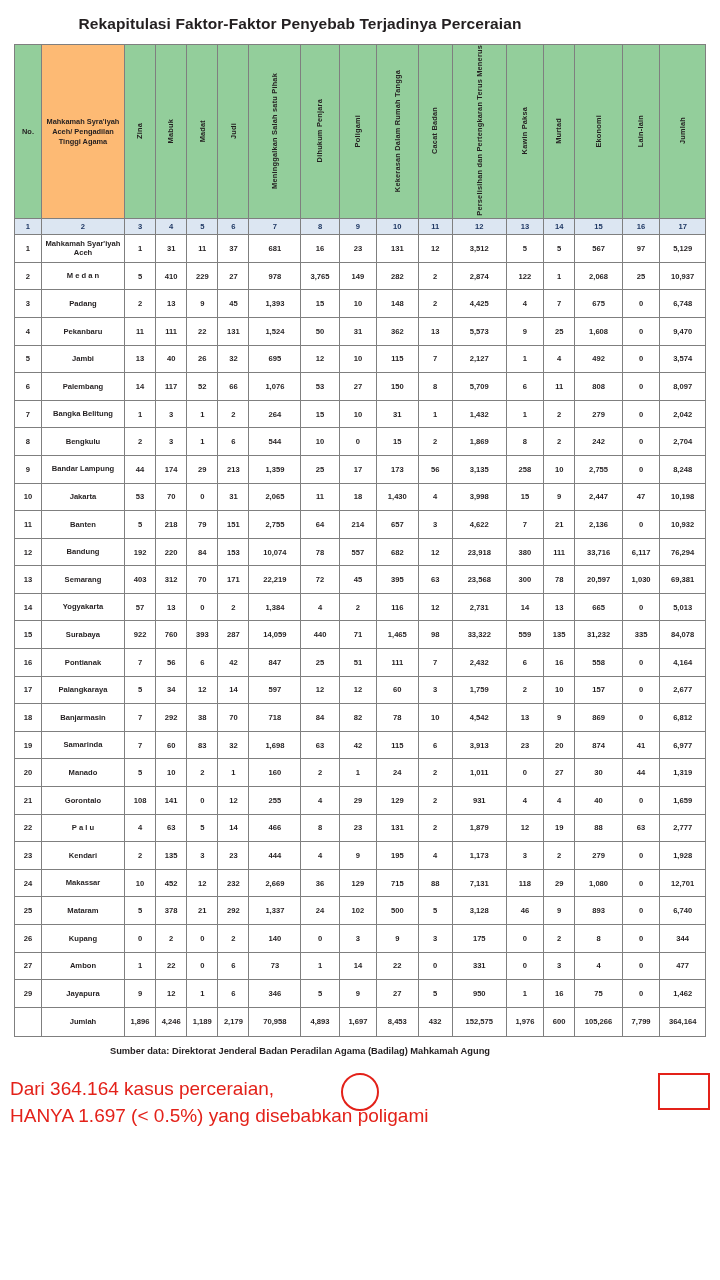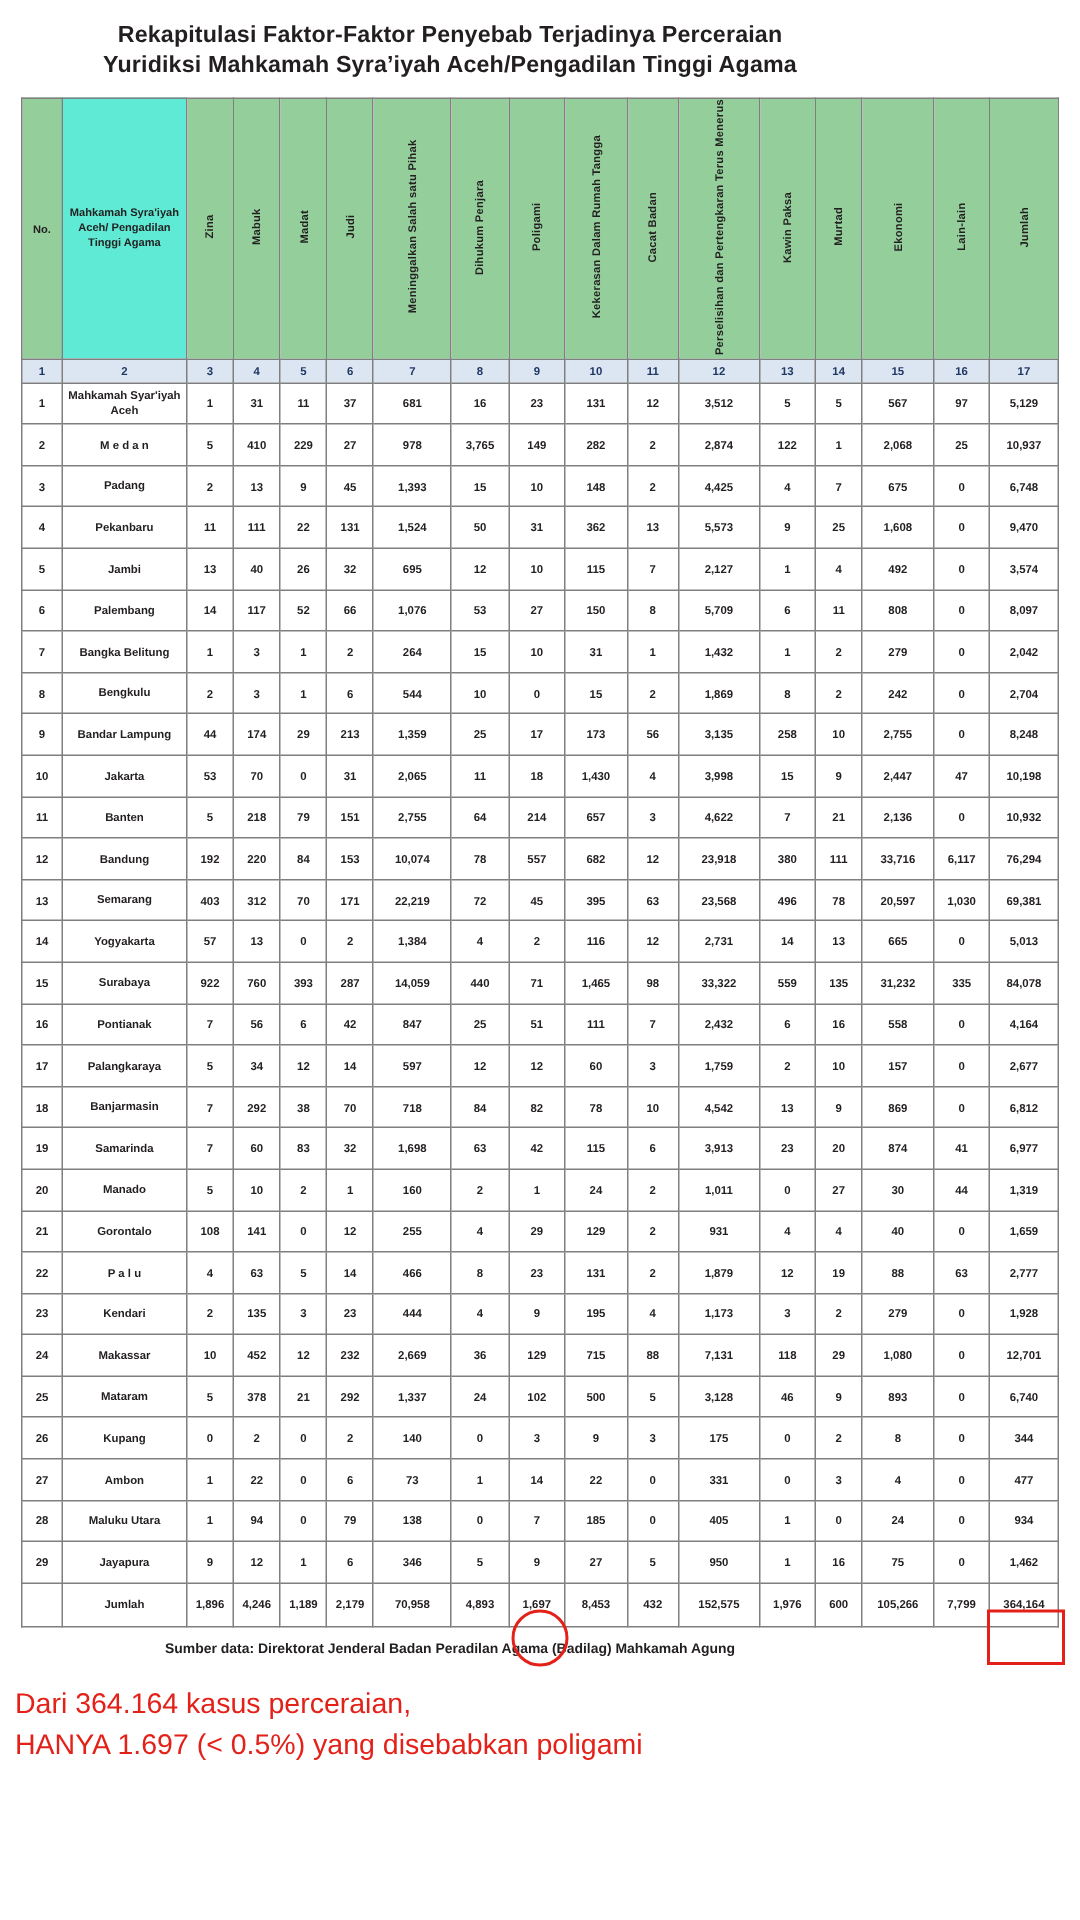--- a/index.html
+++ b/index.html
@@ -68,21 +68,21 @@
     margin: 0 auto;
     letter-spacing: 0.2px;
     color: #231f20;
   }
   thead th.nohead {
     background: #93ce9b;
     height: 148px;
     font-size: 7.4px;
   }
   thead th.namehead {
-    background: #5eead4;
+    background: #fdba74;
     height: 148px;
     font-size: 7.4px;
     line-height: 1.35;
     padding: 0 4px;
   }
   tr.numrow td {
     background: #dce6f2;
     height: 15px;
     font-size: 7.6px;
     color: #1f3864;
@@ -140,21 +140,20 @@
   }
   .caption div { white-space: nowrap; }
 </style>
 </head>
 <body>
 
 <div class="page">
 
   <div class="title-block">
     <div class="title-line">Rekapitulasi Faktor-Faktor Penyebab Terjadinya Perceraian</div>
-    <div class="title-line">Yuridiksi Mahkamah Syra’iyah Aceh/Pengadilan Tinggi Agama</div>
   </div>
 
   <div class="table-wrap">
     <table class="rekap">
       <colgroup>
         <col style="width:26px">
         <col style="width:80px">
         <col style="width:30px">
         <col style="width:30px">
         <col style="width:30px">
@@ -446,21 +445,21 @@
             <td class="data">403</td>
             <td class="data">312</td>
             <td class="data">70</td>
             <td class="data">171</td>
             <td class="data">22,219</td>
             <td class="data">72</td>
             <td class="data">45</td>
             <td class="data">395</td>
             <td class="data">63</td>
             <td class="data">23,568</td>
-            <td class="data">496</td>
+            <td class="data">300</td>
             <td class="data">78</td>
             <td class="data">20,597</td>
             <td class="data">1,030</td>
             <td class="data">69,381</td>
           </tr>
           <tr>
             <td class="no-col">14</td>
             <td class="name-col">Yogyakarta</td>
             <td class="data">57</td>
             <td class="data">13</td>
@@ -717,39 +716,20 @@
             <td class="data">1</td>
             <td class="data">14</td>
             <td class="data">22</td>
             <td class="data">0</td>
             <td class="data">331</td>
             <td class="data">0</td>
             <td class="data">3</td>
             <td class="data">4</td>
             <td class="data">0</td>
             <td class="data">477</td>
-          </tr>
-          <tr>
-            <td class="no-col">28</td>
-            <td class="name-col">Maluku Utara</td>
-            <td class="data">1</td>
-            <td class="data">94</td>
-            <td class="data">0</td>
-            <td class="data">79</td>
-            <td class="data">138</td>
-            <td class="data">0</td>
-            <td class="data">7</td>
-            <td class="data">185</td>
-            <td class="data">0</td>
-            <td class="data">405</td>
-            <td class="data">1</td>
-            <td class="data">0</td>
-            <td class="data">24</td>
-            <td class="data">0</td>
-            <td class="data">934</td>
           </tr>
           <tr>
             <td class="no-col">29</td>
             <td class="name-col">Jayapura</td>
             <td class="data">9</td>
             <td class="data">12</td>
             <td class="data">1</td>
             <td class="data">6</td>
             <td class="data">346</td>
             <td class="data">5</td>

